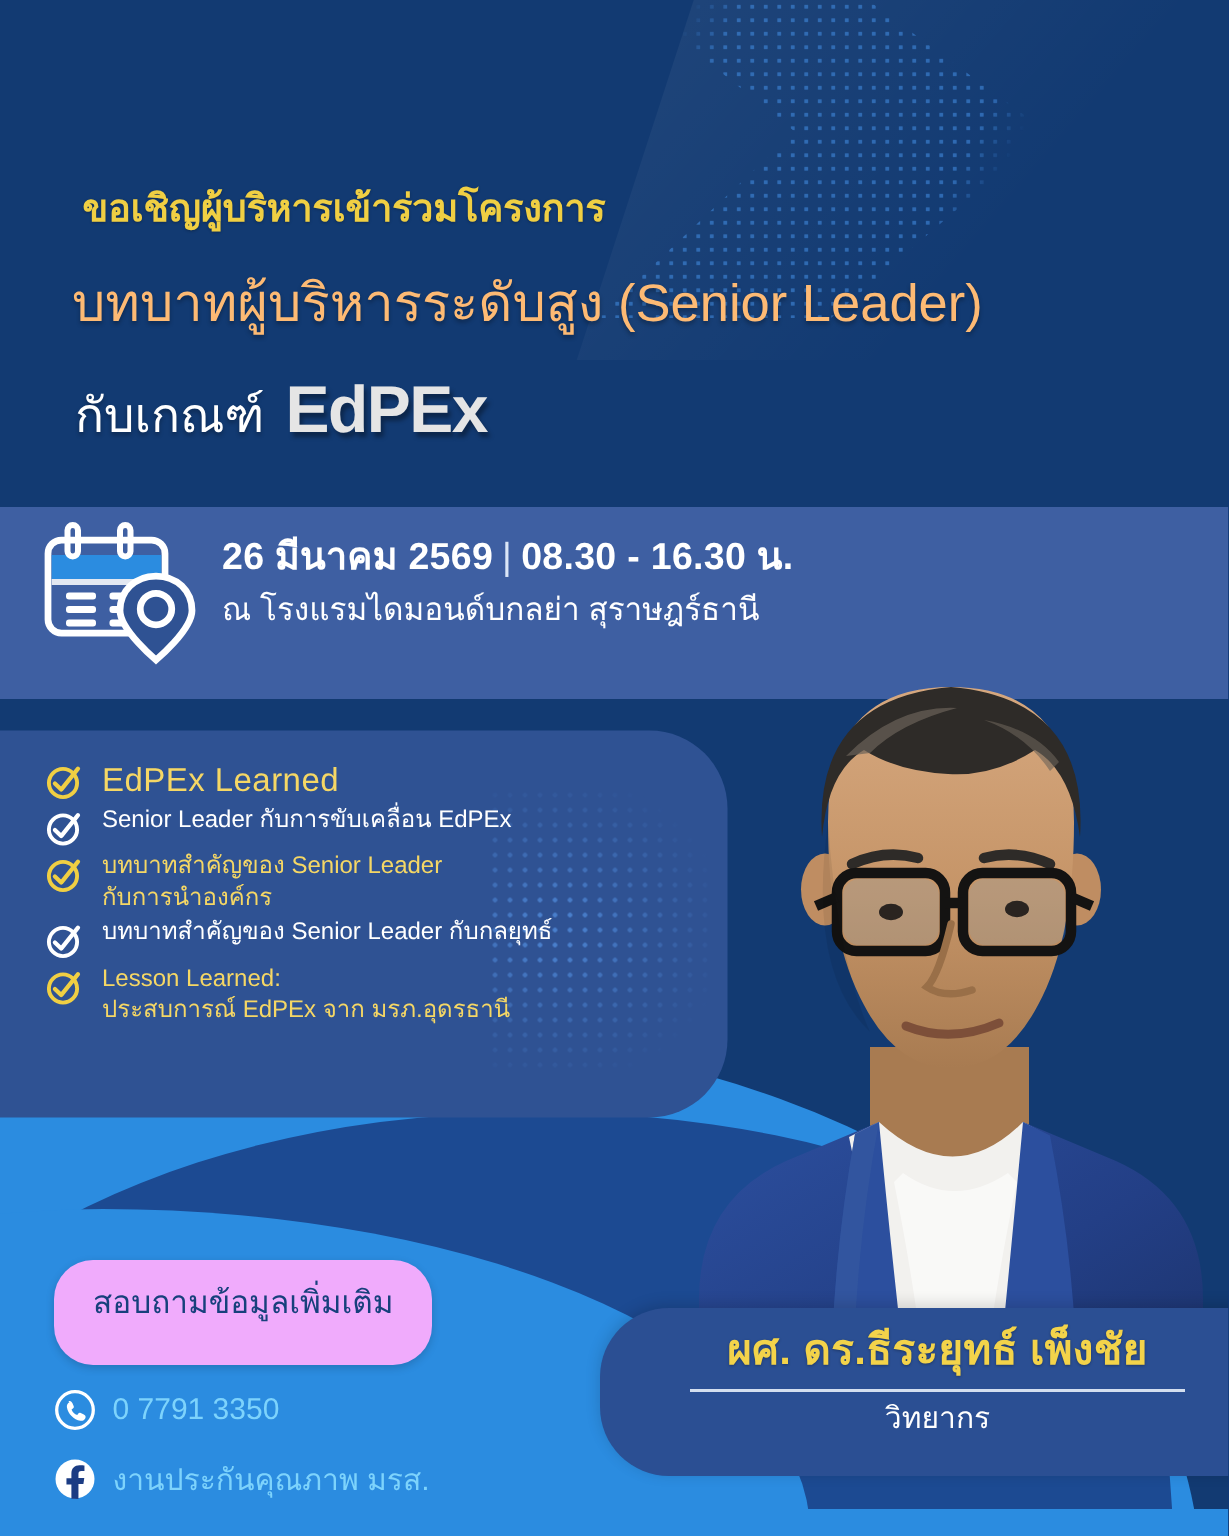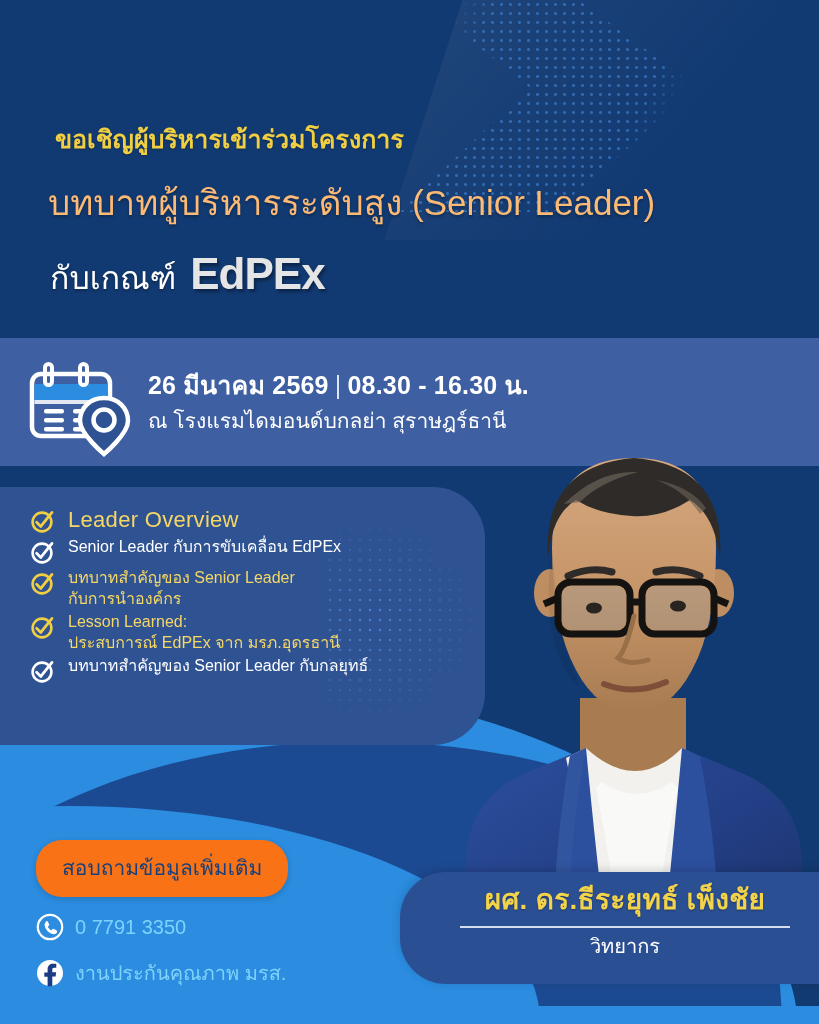--- a/index.html
+++ b/index.html
@@ -84,21 +84,21 @@
     text-shadow:0 2px 3px rgba(0,0,0,.3);
   }
   .title-sub .brand{
     color:#e5e5e5; font-size:44px; font-weight:700; 
     letter-spacing:-1px; line-height:1;
     text-shadow:2px 3px 3px rgba(0,0,0,.35);
   }
 
   
   .datebox{
-    position:absolute; left:24px; top:362px;
+    position:absolute; left:24px; top:348px;
     display:flex; align-items:flex-start; gap:14px; z-index:6;
   }
   .cal-icon{ position:relative; width:110px; height:96px; flex:0 0 auto; }
   .date-texts{ padding-top:8px; }
   .date-line{
     color:#ffffff; font-size:25px; font-weight:700; line-height:1.25;
     white-space:nowrap; letter-spacing:.2px;
   }
   .date-line .sep{ font-weight:300; color:#dbe6f7; padding:0 6px; }
   .venue-line{
@@ -176,23 +176,23 @@
     background:#2b8ce0; z-index:14;
   }
 
   
   .contact{
     position:absolute; left:36px; top:840px; z-index:12;
     width:330px;
   }
   .pill{
     display:inline-block;
-    background:#f97316; color:#17407c;
+    background:#f0abfc; color:#17407c;
     font-size:21px; font-weight:500;
-    padding:11px 26px 13px;
+    padding:11px 26px 26px;
     border-radius:26px;
     box-shadow:0 2px 6px rgba(0,0,0,.17);
     white-space:nowrap;
   }
   .contact-row{
     display:flex; align-items:center; gap:11px;
     margin-top:16px;
   }
   .c-ico{ flex:0 0 auto; width:28px; height:28px; }
   .c-text{ color:#7dd3fc; font-size:20px; font-weight:400; white-space:nowrap; }
@@ -275,21 +275,21 @@
   </div>
   <div class="agenda-list">
 
     <div class="agenda-item first">
       <span class="chk">
         <svg width="26" height="26" viewBox="0 0 26 26" aria-hidden="true">
           <circle cx="12" cy="14" r="9.4" fill="none" stroke="#f0cf43" stroke-width="2.6"></circle>
           <path d="M6.6 14.3 L10.8 18.4 L22 4.4" fill="none" stroke="#f0cf43" stroke-width="2.8" stroke-linecap="round" stroke-linejoin="round"></path>
         </svg>
       </span>
-      <span class="agenda-text t-gold">Leader Overview</span>
+      <span class="agenda-text t-gold">EdPEx Learned</span>
     </div>
 
     <div class="agenda-item">
       <span class="chk">
         <svg width="26" height="26" viewBox="0 0 26 26" aria-hidden="true">
           <circle cx="12" cy="14" r="9.4" fill="none" stroke="#ffffff" stroke-width="2.6"></circle>
           <path d="M6.6 14.3 L10.8 18.4 L22 4.4" fill="none" stroke="#ffffff" stroke-width="2.8" stroke-linecap="round" stroke-linejoin="round"></path>
         </svg>
       </span>
       <span class="agenda-text t-white">Senior Leader กับการขับเคลื่อน EdPEx</span>
@@ -302,36 +302,36 @@
           <path d="M6.6 14.3 L10.8 18.4 L22 4.4" fill="none" stroke="#f0cf43" stroke-width="2.8" stroke-linecap="round" stroke-linejoin="round"></path>
         </svg>
       </span>
       <span class="agenda-text t-gold">บทบาทสำคัญของ Senior Leader
 กับการนำองค์กร</span>
     </div>
 
     <div class="agenda-item">
       <span class="chk">
         <svg width="26" height="26" viewBox="0 0 26 26" aria-hidden="true">
-          <circle cx="12" cy="14" r="9.4" fill="none" stroke="#f0cf43" stroke-width="2.6"></circle>
-          <path d="M6.6 14.3 L10.8 18.4 L22 4.4" fill="none" stroke="#f0cf43" stroke-width="2.8" stroke-linecap="round" stroke-linejoin="round"></path>
-        </svg>
-      </span>
-      <span class="agenda-text t-gold">Lesson Learned:
-ประสบการณ์ EdPEx จาก มรภ.อุดรธานี</span>
+          <circle cx="12" cy="14" r="9.4" fill="none" stroke="#ffffff" stroke-width="2.6"></circle>
+          <path d="M6.6 14.3 L10.8 18.4 L22 4.4" fill="none" stroke="#ffffff" stroke-width="2.8" stroke-linecap="round" stroke-linejoin="round"></path>
+        </svg>
+      </span>
+      <span class="agenda-text t-white">บทบาทสำคัญของ Senior Leader กับกลยุทธ์</span>
     </div>
 
     <div class="agenda-item">
       <span class="chk">
         <svg width="26" height="26" viewBox="0 0 26 26" aria-hidden="true">
-          <circle cx="12" cy="14" r="9.4" fill="none" stroke="#ffffff" stroke-width="2.6"></circle>
-          <path d="M6.6 14.3 L10.8 18.4 L22 4.4" fill="none" stroke="#ffffff" stroke-width="2.8" stroke-linecap="round" stroke-linejoin="round"></path>
-        </svg>
-      </span>
-      <span class="agenda-text t-white">บทบาทสำคัญของ Senior Leader กับกลยุทธ์</span>
+          <circle cx="12" cy="14" r="9.4" fill="none" stroke="#f0cf43" stroke-width="2.6"></circle>
+          <path d="M6.6 14.3 L10.8 18.4 L22 4.4" fill="none" stroke="#f0cf43" stroke-width="2.8" stroke-linecap="round" stroke-linejoin="round"></path>
+        </svg>
+      </span>
+      <span class="agenda-text t-gold">Lesson Learned:
+ประสบการณ์ EdPEx จาก มรภ.อุดรธานี</span>
     </div>
 
   </div>
 
   <div class="photo">
     <svg width="368" height="525" viewBox="0 0 368 525" aria-hidden="true">
       <defs>
         <clipPath id="pclip">
             <rect x="0" y="0" width="368" height="525"></rect>
           </clipPath>

